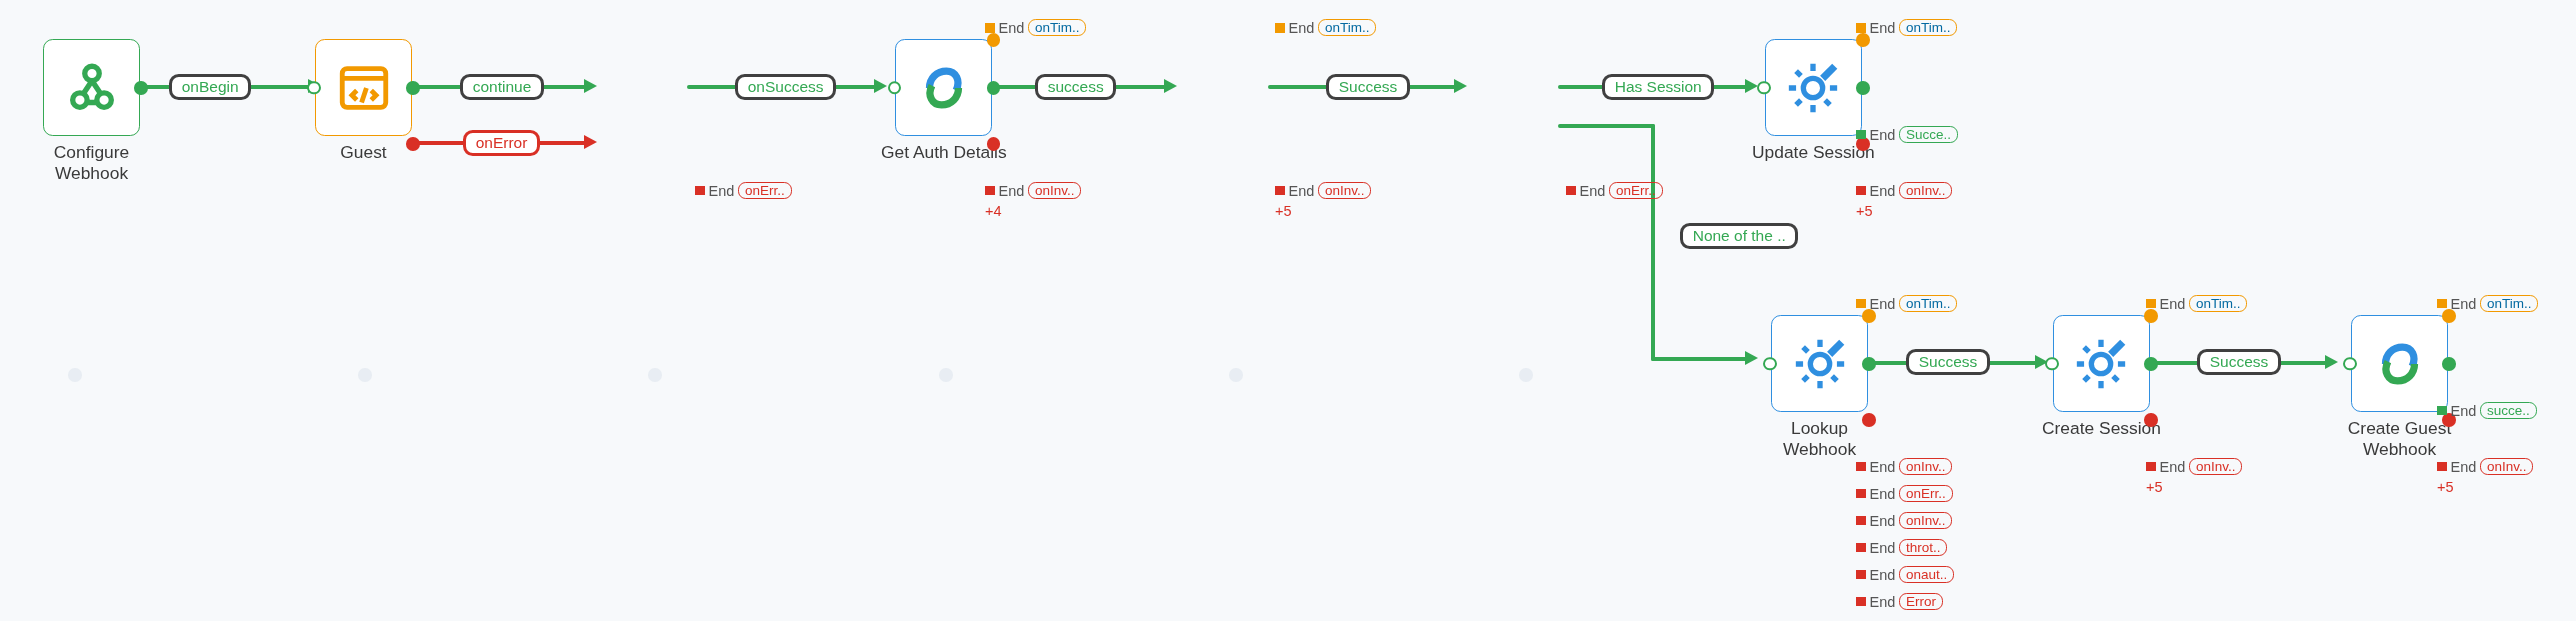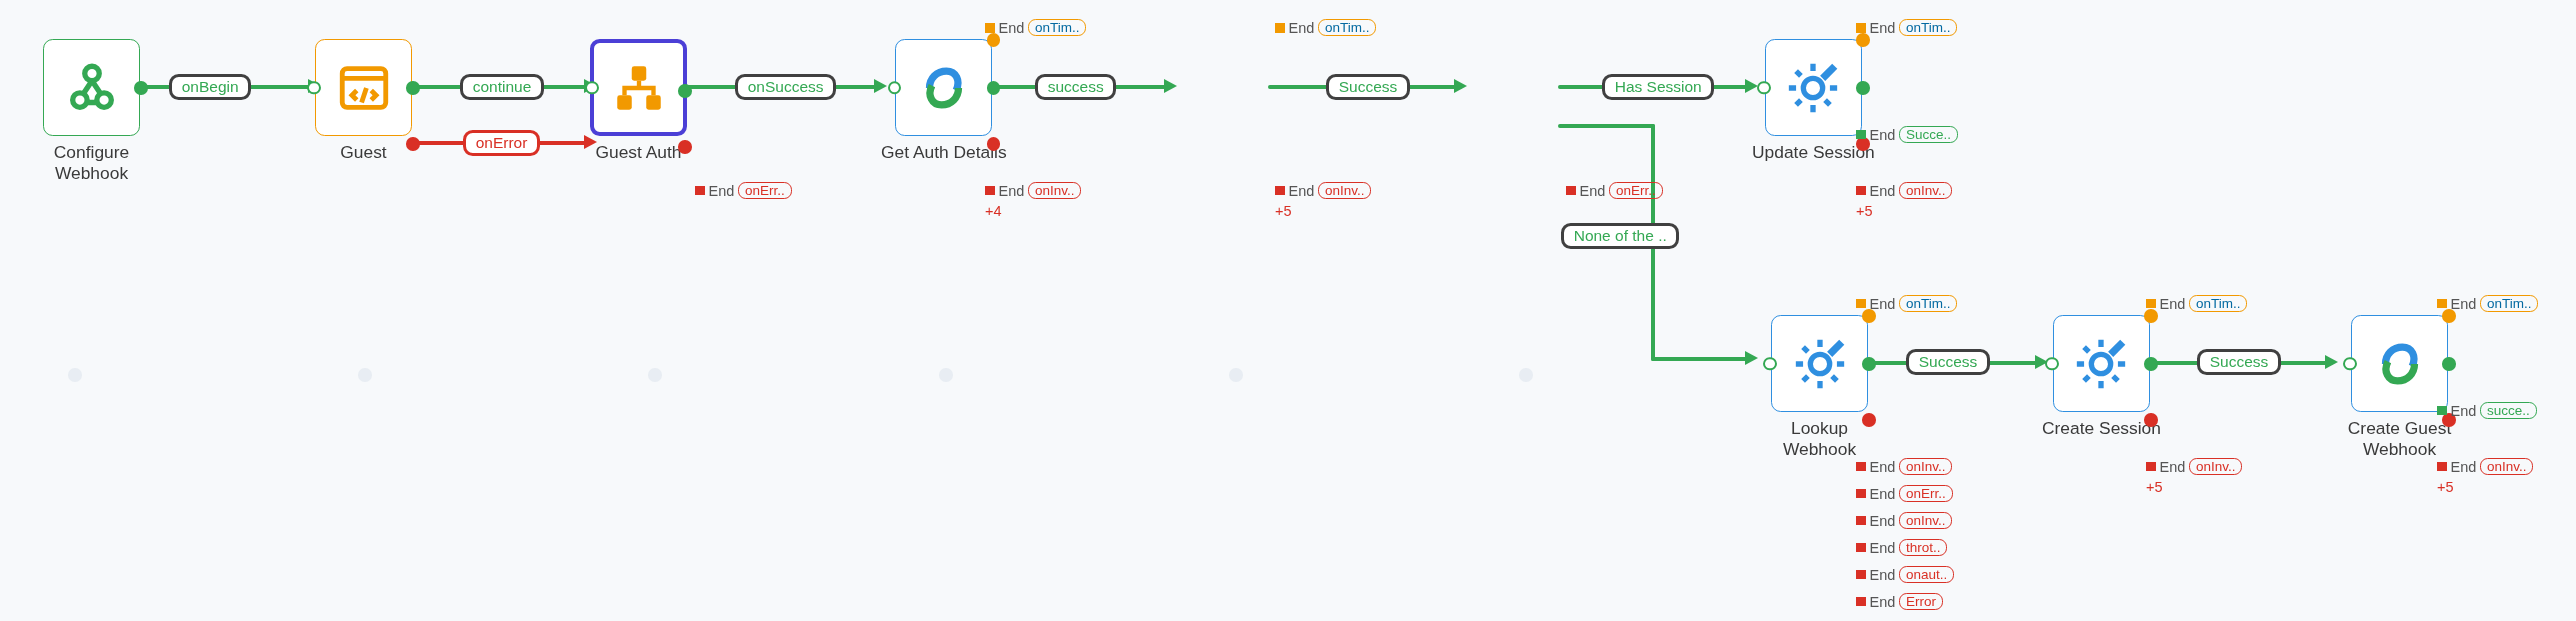--- a/index.html
+++ b/index.html
@@ -150,21 +150,21 @@
   <div class="edge-label" style="left:1326px; top:74px">Success</div>
 
   <div class="edge-line" style="left:1558px; top:85px; width:194px"></div>
   <div class="arrow" style="left:1745px; top:79px"></div>
   <div class="edge-label" style="left:1602px; top:74px">Has Session</div>
 
   <div class="edge-line" style="left:1558px; top:124px; width:97px"></div>
   <div class="edge-vert" style="left:1651px; top:124px; height:237px"></div>
   <div class="edge-line" style="left:1651px; top:357px; width:101px"></div>
   <div class="arrow" style="left:1745px; top:351px"></div>
-  <div class="edge-label" style="left:1561px; top:223px">None of the ..</div>
+  <div class="edge-label" style="left:1680px; top:223px">None of the ..</div>
 
   <div class="edge-line" style="left:1848px; top:361px; width:194px"></div>
   <div class="arrow" style="left:2035px; top:355px"></div>
   <div class="edge-label" style="left:1906px; top:349px">Success</div>
 
   <div class="edge-line" style="left:2139px; top:361px; width:194px"></div>
   <div class="arrow" style="left:2325px; top:355px"></div>
   <div class="edge-label" style="left:2197px; top:349px">Success</div>
 
   <div class="edge-line red" style="left:411px; top:141px; width:179px"></div>
@@ -194,38 +194,20 @@
             <path d="M3 8h18M9 13l-2 2 2 2M15 13l2 2-2 2M13 12l-2 6"></path>
           </g>
         </svg>
       <div class="port left green hollow"></div>
       <div class="port right green" style="top:41px"></div>
       <div class="port right red" style="top:97px"></div>
     </div>
     <div class="node-label">Guest</div>
   </div>
 
-  <div class="node" style="left:590px; top:39px">
-    <div class="node-box selected" style="border-color:#4b3fd6">
-      <svg viewBox="0 0 24 24">
-          <g fill="#f29900">
-            <rect x="9" y="3" width="6" height="6" rx="1"></rect>
-            <rect x="3" y="15" width="6" height="6" rx="1"></rect>
-            <rect x="15" y="15" width="6" height="6" rx="1"></rect>
-          </g>
-          <g stroke="#f29900" stroke-width="1.8" fill="none">
-            <path d="M12 9v3M12 12h-6v3M12 12h6v3"></path>
-          </g>
-        </svg>
-      <div class="port left green hollow"></div>
-      <div class="port right green" style="top:41px"></div>
-      <div class="port right red" style="top:97px"></div>
-    </div>
-    <div class="node-label">Guest Auth</div>
-  </div>
 
   <div class="node" style="left:881px; top:39px">
     <div class="node-box" style="border-color:#2f8fe0">
       <svg viewBox="0 0 24 24">
           <g fill="none" stroke-width="3">
             <path stroke="#2f8fe0" d="M6 12c0-4 3-7 7-7s6 4 4 8"></path>
             <path stroke="#34a853" d="M18 12c0 4-3 7-7 7s-6-4-4-8"></path>
           </g>
         </svg>
       <div class="port left green hollow"></div>

